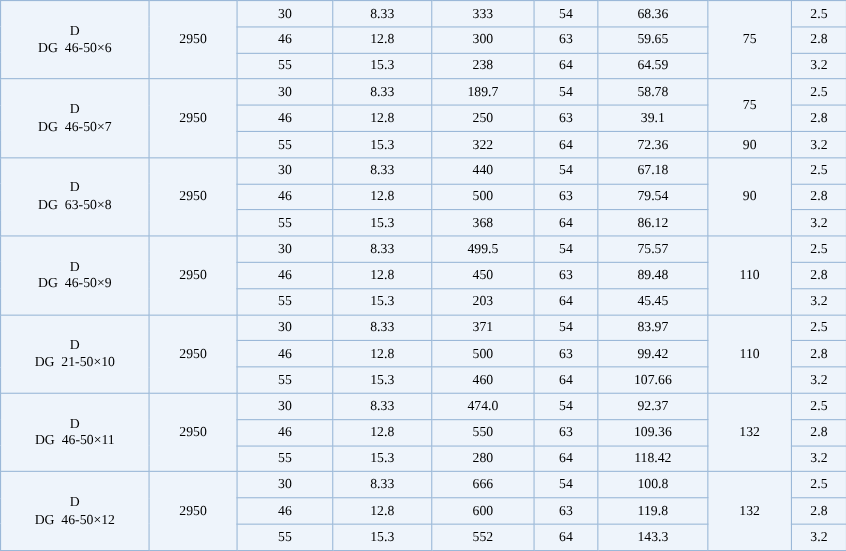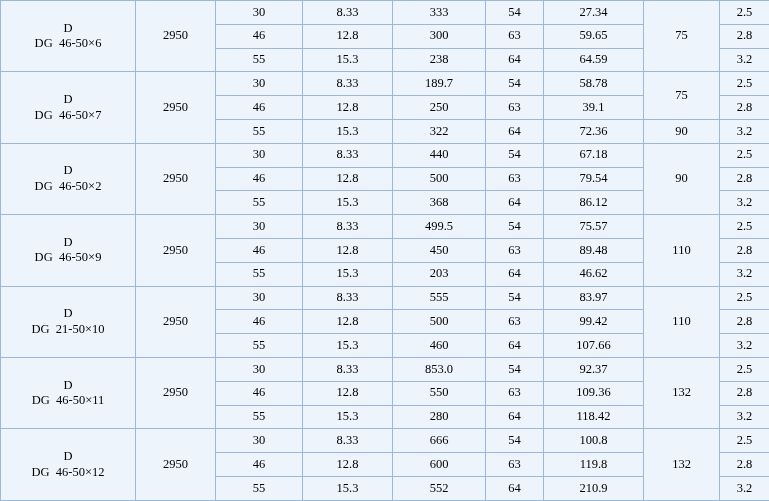--- a/index.html
+++ b/index.html
@@ -69,21 +69,21 @@
       <tr>
         <td class="model" rowspan="3">
           <span class="line1">D</span>
           <span class="line2">DG  46-50×6</span>
         </td>
         <td rowspan="3">2950</td>
         <td>30</td>
         <td>8.33</td>
         <td>333</td>
         <td>54</td>
-        <td>27.34</td>
+        <td>68.36</td>
         <td rowspan="3">75</td>
         <td>2.5</td>
       </tr>
       <tr>
         <td>46</td>
         <td>12.8</td>
         <td>300</td>
         <td>63</td>
         <td>59.65</td>
         <td>2.8</td>
@@ -123,21 +123,21 @@
         <td>15.3</td>
         <td>322</td>
         <td>64</td>
         <td>72.36</td>
         <td rowspan="1">90</td>
         <td>3.2</td>
       </tr>
       <tr>
         <td class="model" rowspan="3">
           <span class="line1">D</span>
-          <span class="line2">DG  46-50×2</span>
+          <span class="line2">DG  63-50×8</span>
         </td>
         <td rowspan="3">2950</td>
         <td>30</td>
         <td>8.33</td>
         <td>440</td>
         <td>54</td>
         <td>67.18</td>
         <td rowspan="3">90</td>
         <td>2.5</td>
       </tr>
@@ -177,32 +177,32 @@
         <td>450</td>
         <td>63</td>
         <td>89.48</td>
         <td>2.8</td>
       </tr>
       <tr>
         <td>55</td>
         <td>15.3</td>
         <td>203</td>
         <td>64</td>
-        <td>46.62</td>
+        <td>45.45</td>
         <td>3.2</td>
       </tr>
       <tr>
         <td class="model" rowspan="3">
           <span class="line1">D</span>
           <span class="line2">DG  21-50×10</span>
         </td>
         <td rowspan="3">2950</td>
         <td>30</td>
         <td>8.33</td>
-        <td>555</td>
+        <td>371</td>
         <td>54</td>
         <td>83.97</td>
         <td rowspan="3">110</td>
         <td>2.5</td>
       </tr>
       <tr>
         <td>46</td>
         <td>12.8</td>
         <td>500</td>
         <td>63</td>
@@ -218,21 +218,21 @@
         <td>3.2</td>
       </tr>
       <tr>
         <td class="model" rowspan="3">
           <span class="line1">D</span>
           <span class="line2">DG  46-50×11</span>
         </td>
         <td rowspan="3">2950</td>
         <td>30</td>
         <td>8.33</td>
-        <td>853.0</td>
+        <td>474.0</td>
         <td>54</td>
         <td>92.37</td>
         <td rowspan="3">132</td>
         <td>2.5</td>
       </tr>
       <tr>
         <td>46</td>
         <td>12.8</td>
         <td>550</td>
         <td>63</td>
@@ -267,17 +267,17 @@
         <td>600</td>
         <td>63</td>
         <td>119.8</td>
         <td>2.8</td>
       </tr>
       <tr>
         <td>55</td>
         <td>15.3</td>
         <td>552</td>
         <td>64</td>
-        <td>210.9</td>
+        <td>143.3</td>
         <td>3.2</td>
       </tr>
     </tbody>
 </table>
 
 </body></html>

